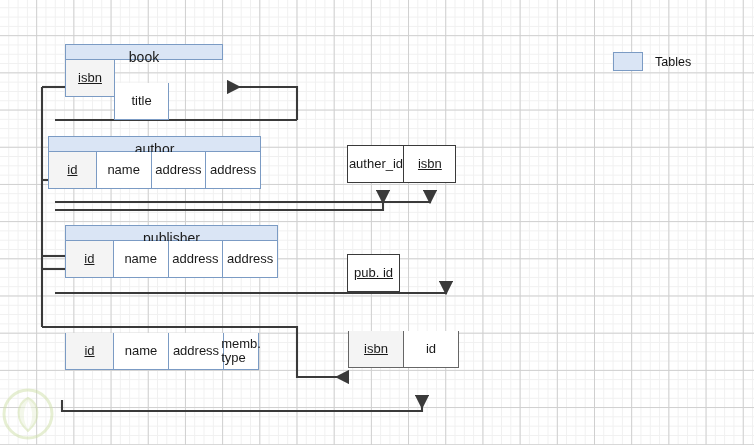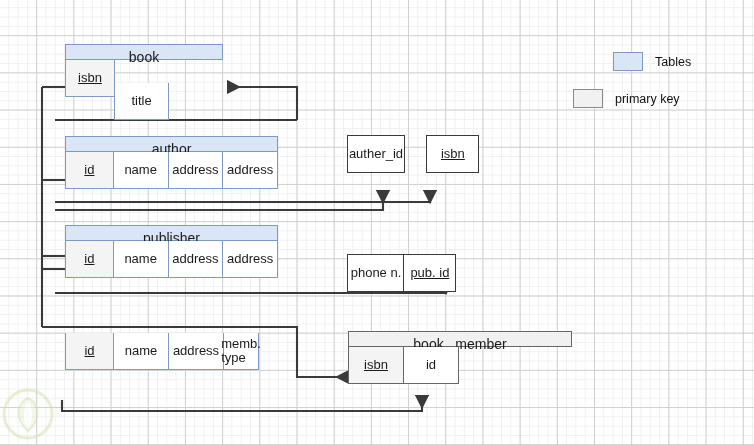--- a/index.html
+++ b/index.html
@@ -137,21 +137,21 @@
     <div class="trow">
       <div class="cell pk" style="width:50px;">
         <span class="txt">isbn</span>
       </div>
       <div class="cell" style="width:55px;margin-top:23px;">
         <span class="txt">title</span>
       </div>
     </div>
   </div>
 
-  <div class="table" style="left:65px;top:136px;width:213px;">
+  <div class="table" style="left:48px;top:136px;width:213px;">
     <div class="thead">author</div>
     <div class="trow">
       <div class="cell pk" style="width:49px;">
         <span class="txt">id</span>
       </div>
       <div class="cell" style="width:56px;">
         <span class="txt">name</span>
       </div>
       <div class="cell" style="width:56px;">
         <span class="txt">address</span>
@@ -192,56 +192,48 @@
         <span class="txt">address</span>
       </div>
       <div class="cell" style="width:36px;white-space:pre-line;">
         <span class="txt">memb.
 type</span>
       </div>
     </div>
   </div>
 
   <div class="table" style="left:348px;top:331px;width:224px;">
-    <div class="thead gray">book , member</div>
     <div class="trow gray">
       <div class="cell pk" style="width:56px;">
         <span class="txt">isbn</span>
       </div>
       <div class="cell" style="width:56px;">
         <span class="txt">id</span>
       </div>
     </div>
   </div>
 
-  <div class="keybox" style="left:347px;top:135px;gap:23px;">
+  <div class="keybox" style="left:347px;top:145px;">
     <div class="cell" style="width:58px;">
       <span class="txt">auther_id</span>
     </div>
     <div class="cell pk" style="width:53px;background:#ffffff;">
       <span class="txt">isbn</span>
     </div>
   </div>
 
   <div class="keybox" style="left:347px;top:254px;">
-    <div class="cell" style="width:58px;">
-      <span class="txt">phone n.</span>
-    </div>
     <div class="cell pk" style="width:53px;background:#ffffff;">
       <span class="txt">pub. id</span>
     </div>
   </div>
 
   <div class="legend-item" style="left:573px;top:52px;margin-left:40px;">
     <span class="swatch"></span>
     <span class="legend-label">Tables</span>
-  </div>
-  <div class="legend-item" style="left:573px;top:89px;">
-    <span class="swatch gray"></span>
-    <span class="legend-label">primary key</span>
   </div>
 
   <svg class="watermark" viewBox="0 0 52 52" xmlns="http://www.w3.org/2000/svg">
     <circle cx="26" cy="26" r="24" fill="none" stroke="#cfe0a8" stroke-width="3"></circle>
     <path d="M26 10 C 14 16, 13 32, 26 43 C 39 32, 38 16, 26 10 Z" fill="#e8f1d6" stroke="#cfe0a8" stroke-width="2"></path>
     <path d="M26 13 C 20 22, 21 34, 26 41 C 31 34, 32 22, 26 13 Z" fill="#ffffff"></path>
   </svg>
 
 </div>
 

